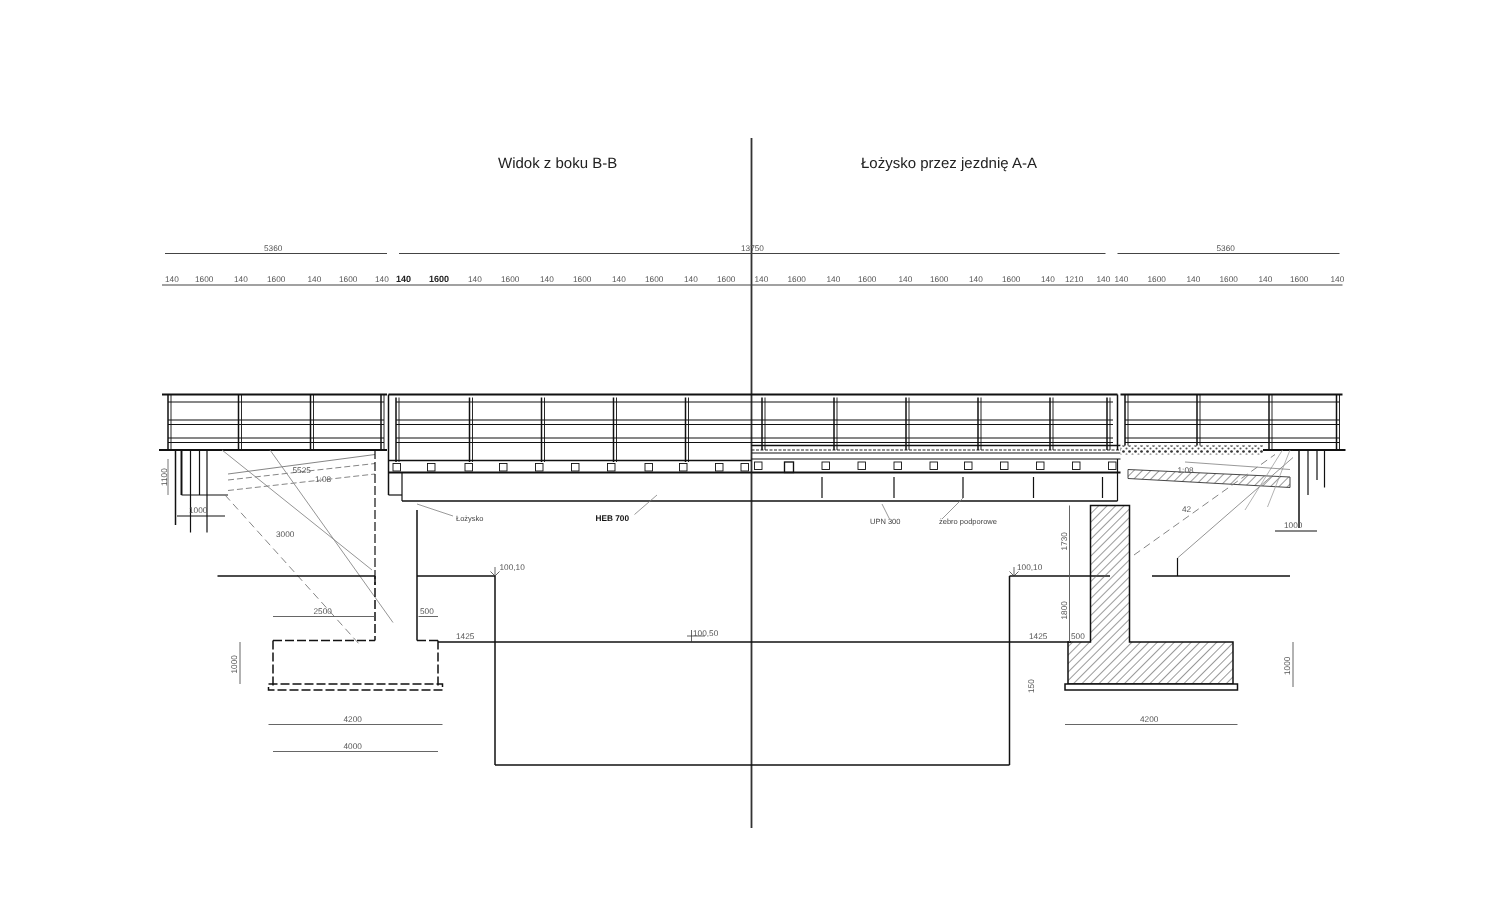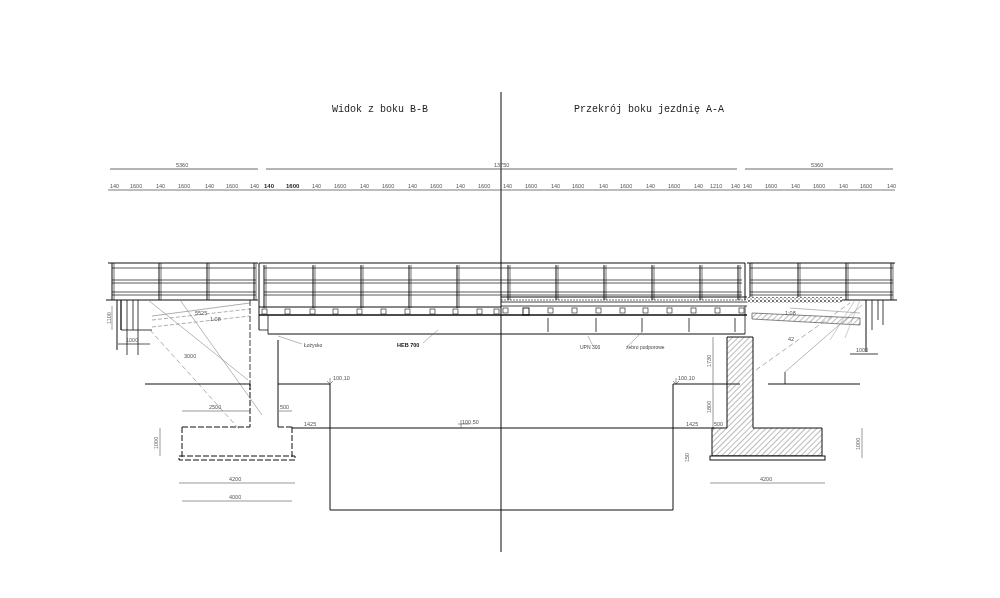--- a/index.html
+++ b/index.html
@@ -1,28 +1,28 @@
 <!DOCTYPE html>
 <html><head>
 <meta charset="utf-8">
 <style>
   html, body { margin: 0; padding: 0; background: #ffffff; }
   body { width: 1000px; height: 598px; position: relative; overflow: hidden; font-family: "Liberation Sans", sans-serif; }
   #drawing { position: absolute; left: 0; top: 0; width: 1000px; height: 598px; }
-  .title { position: absolute; font-size: 10px; color: #222; white-space: nowrap; font-family: Liberation Mono, monospace; }
+  .title { position: absolute; font-size: 10px; color: #222; white-space: nowrap; }
   .dim { font-family: "Liberation Sans", sans-serif; font-size: 5.5px; fill: #555; }
   .dimb { font-family: "Liberation Sans", sans-serif; font-size: 6px; fill: #222; font-weight: bold; }
   .lbl { font-family: "Liberation Sans", sans-serif; font-size: 5px; fill: #444; }
   .lblb { font-family: "Liberation Sans", sans-serif; font-size: 5.5px; fill: #111; font-weight: bold; }
 </style>
 </head>
 <body>
 
 <div class="title" style="left:332px; top:104px;">Widok z boku B-B</div>
-<div class="title" style="left:574px; top:104px;">Przekrój boku jezdnię A-A</div>
+<div class="title" style="left:574px; top:104px;">Łożysko przez jezdnię A-A</div>
 
 <svg id="drawing" viewBox="0 0 1000 598" xmlns="http://www.w3.org/2000/svg">
   <defs>
     <pattern id="hatch" patternUnits="userSpaceOnUse" width="4" height="4" patternTransform="rotate(45)">
       <line x1="0" y1="0" x2="0" y2="4" stroke="#555" stroke-width="0.8"></line>
     </pattern>
     <pattern id="gravel" patternUnits="userSpaceOnUse" width="4" height="4">
       <rect width="4" height="4" fill="#fff"></rect>
       <circle cx="1" cy="1" r="0.9" fill="#333"></circle>
       <circle cx="3" cy="3" r="0.7" fill="#555"></circle>

